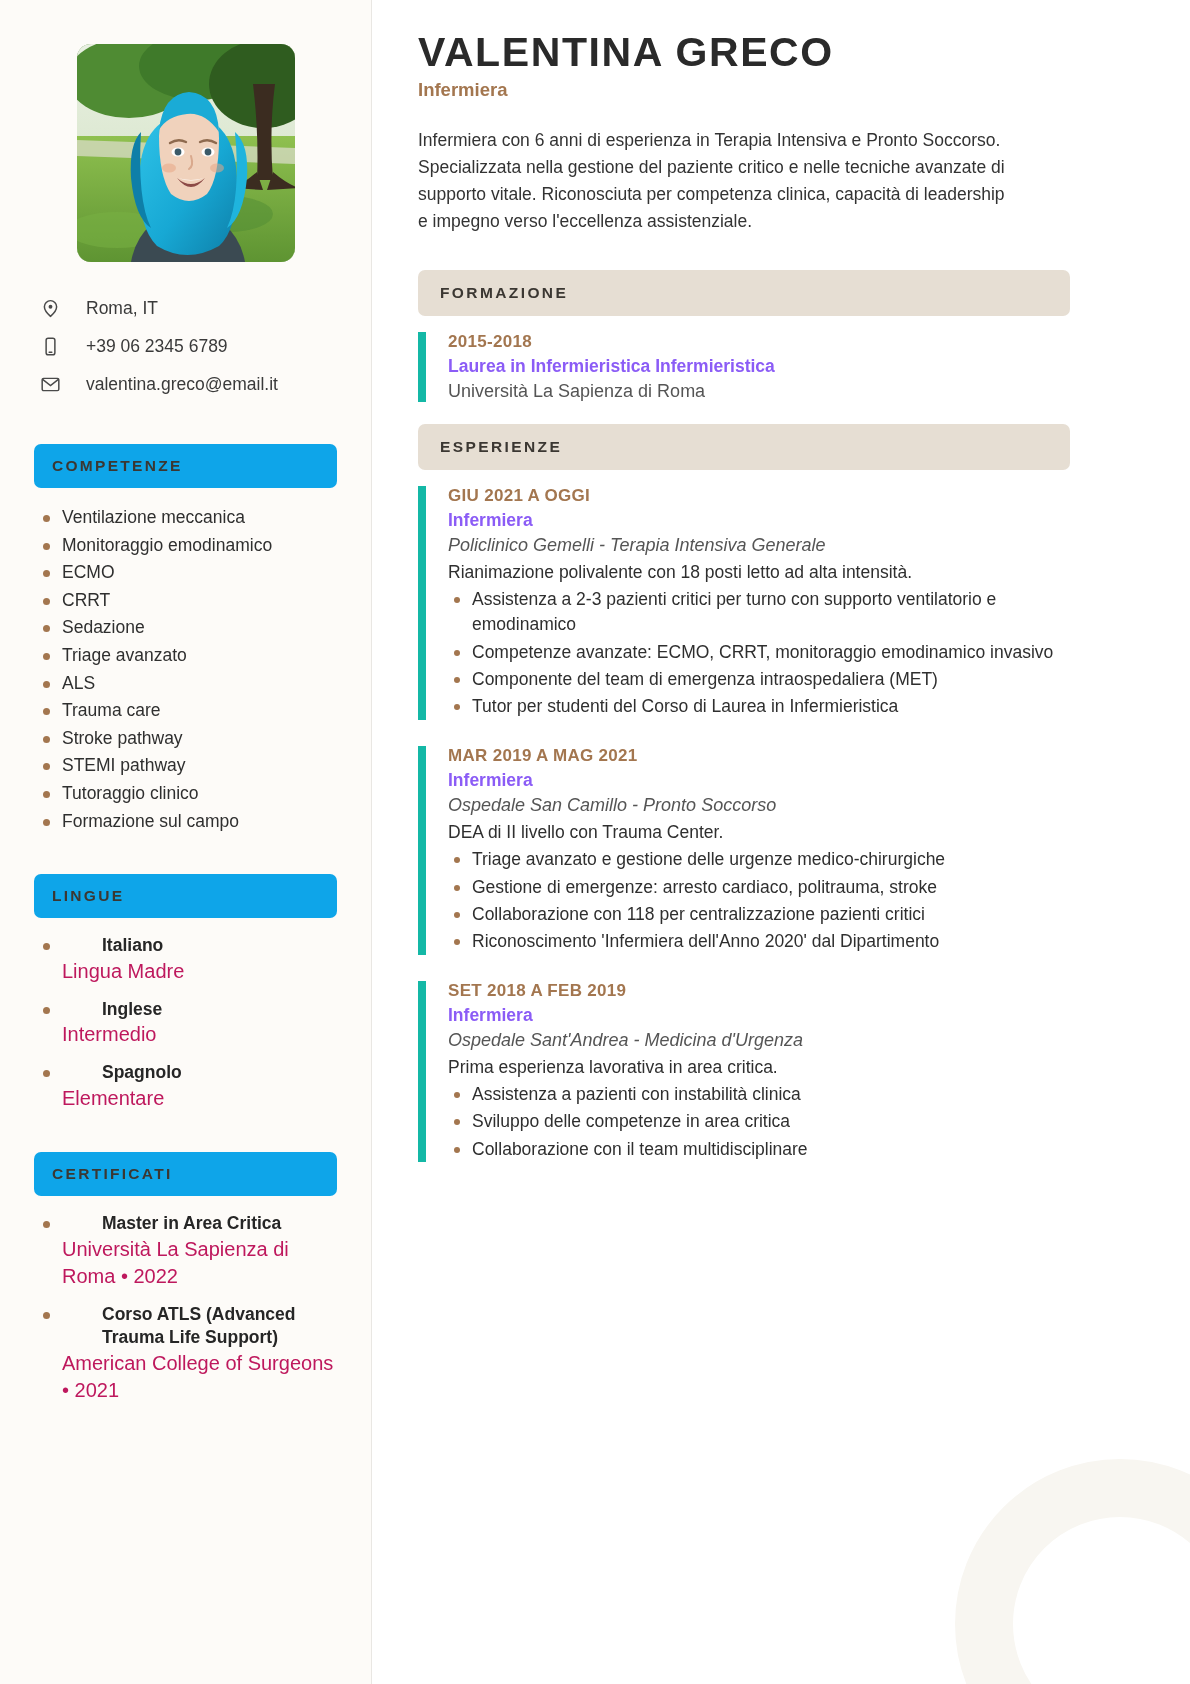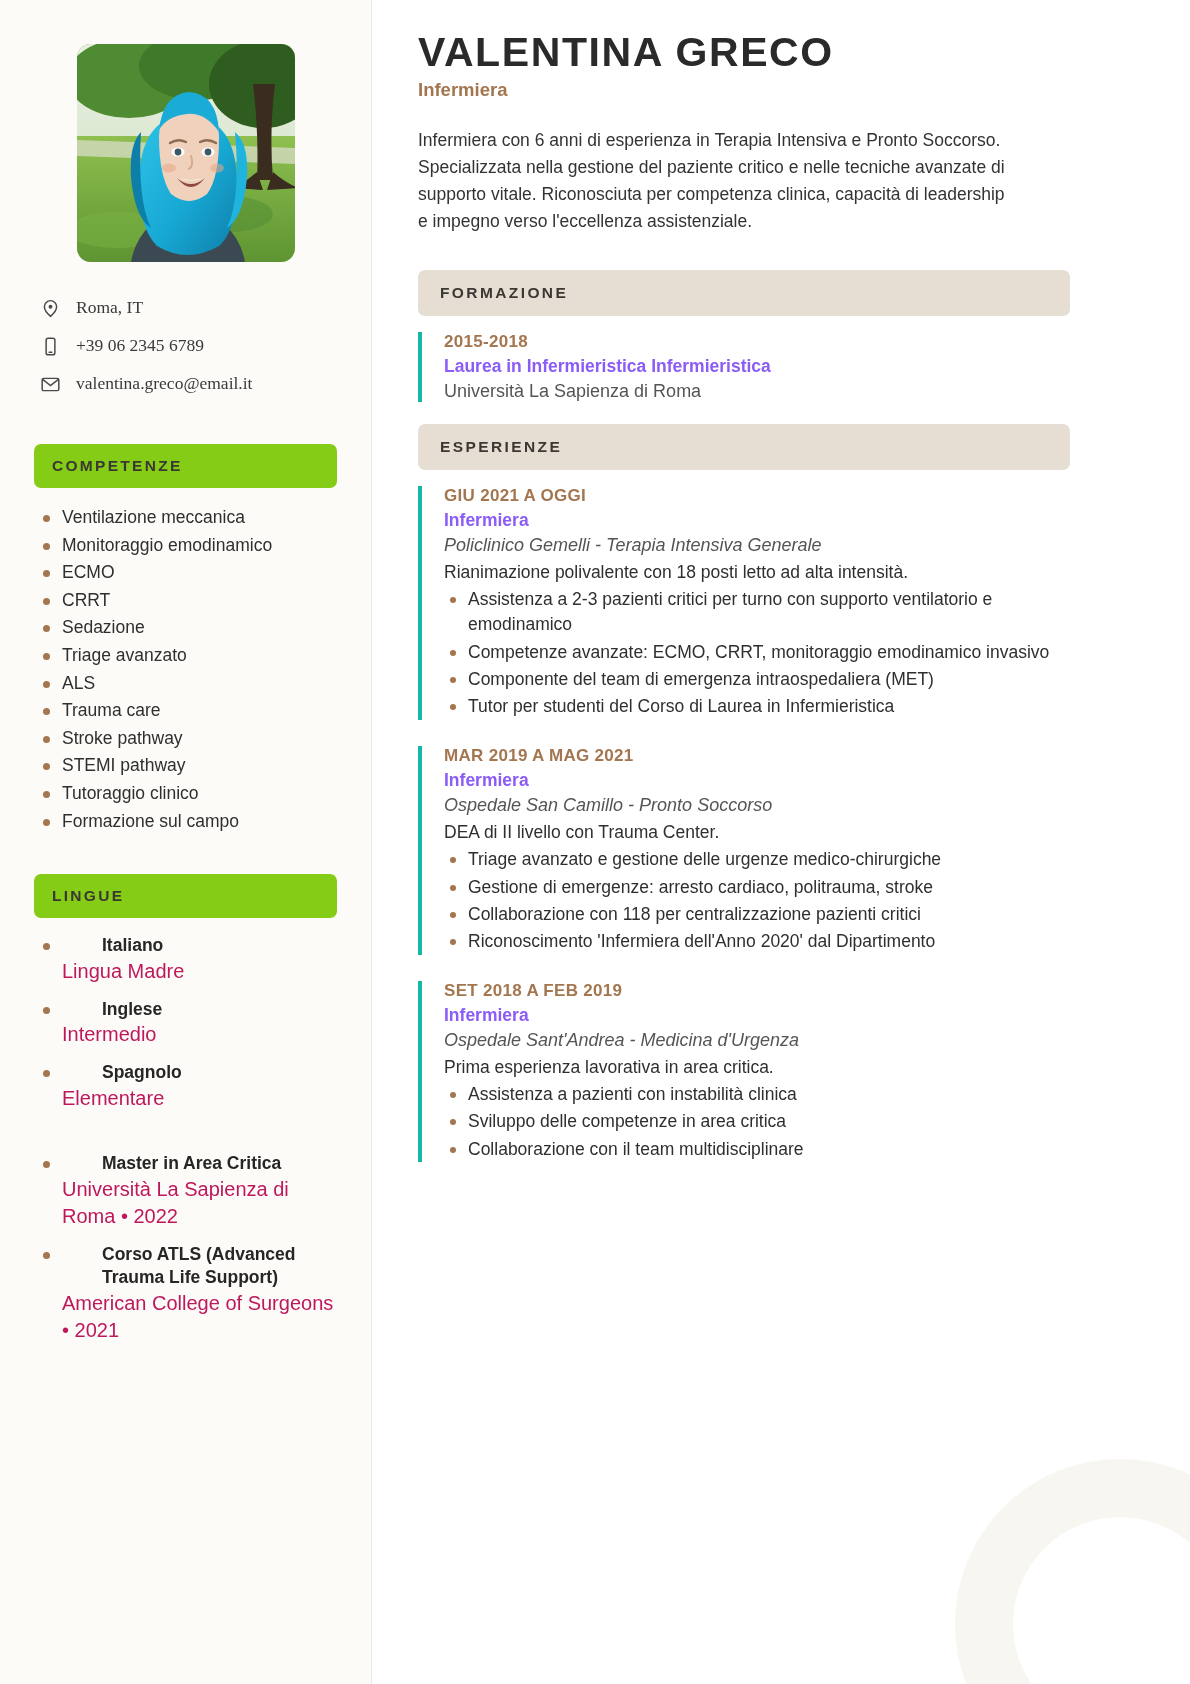--- a/index.html
+++ b/index.html
@@ -60,38 +60,37 @@
     overflow: hidden;
     position: relative;
     background: #5a8c3e;
   }
   .photo svg { display: block; width: 100%; height: 100%; }
 
   
   .contact { margin-bottom: 48px; padding-left: 4px; }
   .contact-row {
     display: flex;
-    align-items: flex-start;
-    gap: 14px;
+    align-items: center;
+    gap: 24px;
     margin-bottom: 14px;
-    font-family: Liberation Serif, serif;
   }
   .contact-row:last-child { margin-bottom: 0; }
   .contact-icon {
     width: 24px; height: 24px;
     flex: 0 0 24px;
     display: flex; align-items: center; justify-content: center;
     color: #4a4a4a;
   }
   .contact-icon svg { width: 21px; height: 21px; display: block; }
   .contact-text { font-size: 17.5px; color: #3a3a3a; line-height: 1.3; }
 
   
   .sec-head {
-    background: #84cc16;
+    background: #0ea5e9;
     border-radius: 7px;
     padding: 13px 18px;
     font-size: 15.5px;
     font-weight: bold;
     letter-spacing: 2.3px;
     color: #3b3732;
     margin-bottom: 16px;
   }
 
   .sidebar-section { margin-bottom: 40px; }
@@ -157,21 +156,21 @@
     font-size: 15.5px;
     font-weight: bold;
     letter-spacing: 2.4px;
     color: #3b3732;
     margin-bottom: 16px;
   }
   .main-section { margin-bottom: 22px; }
 
   
   .entry {
-    border-left: 4px solid #14b8a6;
+    border-left: 8px solid #14b8a6;
     padding-left: 22px;
     margin-bottom: 26px;
   }
   .entry:last-child { margin-bottom: 0; }
   .entry-date {
     font-size: 17px;
     font-weight: bold;
     color: #a3764f;
     letter-spacing: 0.3px;
     margin-bottom: 4px;
@@ -323,20 +322,21 @@
           <div class="kv-sub">Intermedio</div>
         </li>
         <li>
           <div class="kv-name">Spagnolo</div>
           <div class="kv-sub">Elementare</div>
         </li>
       </ul>
     </section>
 
     <section class="sidebar-section">
+      <div class="sec-head">CERTIFICATI</div>
       <ul class="bullets kv">
         <li>
           <div class="kv-name">Master in Area Critica</div>
           <div class="kv-sub">Università La Sapienza di Roma • 2022</div>
         </li>
         <li>
           <div class="kv-name">Corso ATLS (Advanced Trauma Life Support)</div>
           <div class="kv-sub">American College of Surgeons • 2021</div>
         </li>
       </ul>

